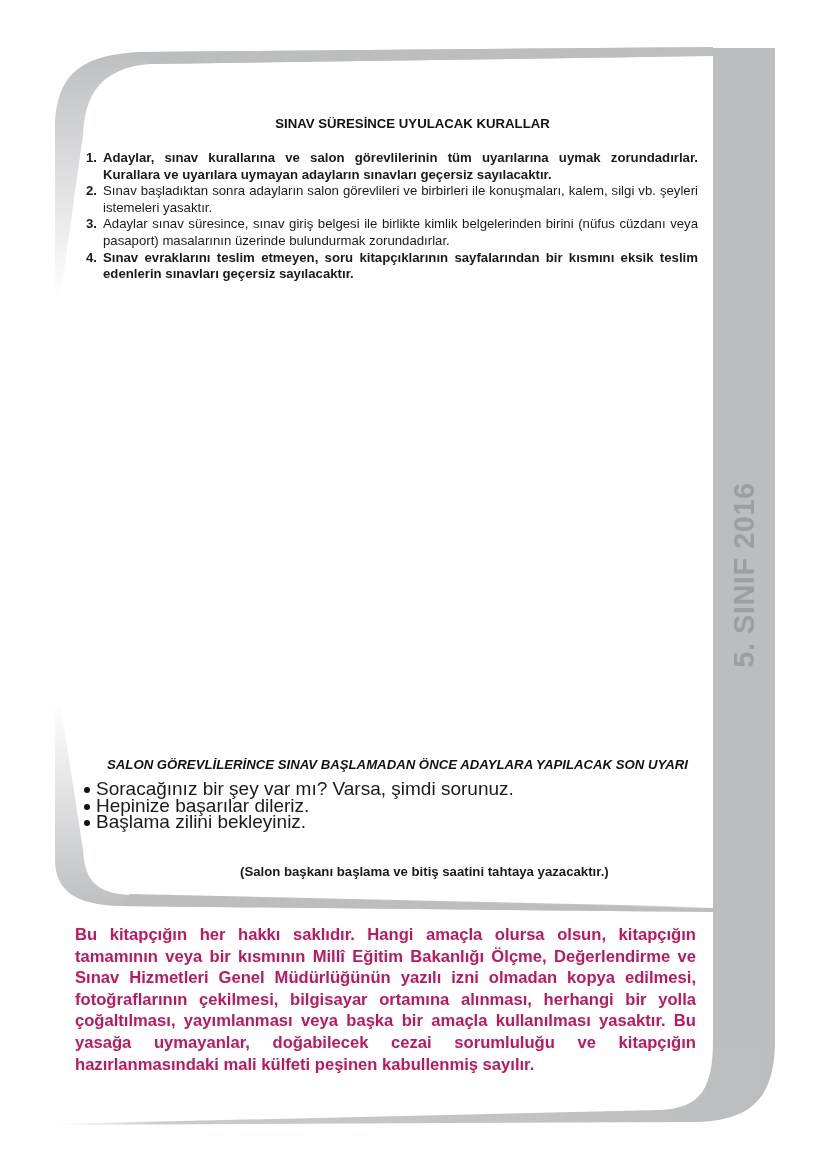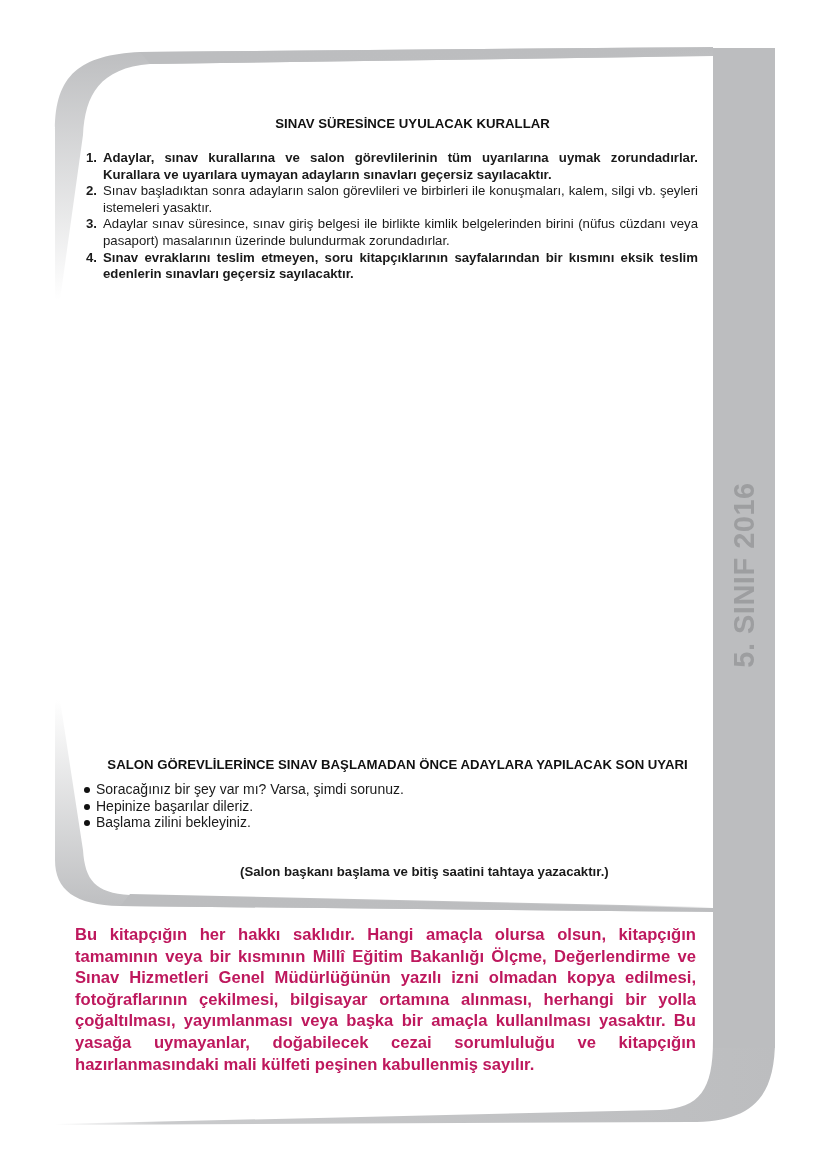--- a/index.html
+++ b/index.html
@@ -26,21 +26,21 @@
     .rules {
       position: absolute; left: 86px; top: 150px; width: 612px;
       margin: 0; padding: 0; list-style: none;
       font-size: 13.2px; line-height: 16.6px;
     }
     .rules li { position: relative; padding-left: 17px; text-align: justify; }
     .rules li .num { position: absolute; left: 0; top: 0; font-weight: bold; }
     .rules li.bold { font-weight: bold; }
     .warnings {
       position: absolute; left: 84px; top: 781px; margin: 0; padding: 0;
-      list-style: none; font-size: 14px; line-height: 16.6px;
+      list-style: none; font-size: 19px; line-height: 16.6px;
     }
     .warnings li { position: relative; padding-left: 12px; }
     .warnings li .dot {
       position: absolute; left: 0; top: 6px; width: 6px; height: 6px;
       border-radius: 50%; background: #111;
     }
     .note {
       position: absolute; left: 205px; top: 864px;
       font-weight: bold; font-size: 13.2px; margin-left: 35px;
     }
@@ -102,21 +102,21 @@
   <li>
     <span class="num">3.</span>
     <span>Adaylar sınav süresince, sınav giriş belgesi ile birlikte kimlik belgelerinden birini (nüfus cüzdanı veya pasaport) masalarının üzerinde bulundurmak zorundadırlar.</span>
   </li>
   <li class="bold">
     <span class="num">4.</span>
     <span>Sınav evraklarını teslim etmeyen, soru kitapçıklarının sayfalarından bir kısmını eksik teslim edenlerin sınavları geçersiz sayılacaktır.</span>
   </li>
 </ol>
 
-<div class="title" style="top:757px; left:30px; width:705px;">SALON GÖREVLİLERİNCE SINAV BAŞLAMADAN ÖNCE ADAYLARA YAPILACAK SON UYARI</div>
+<div class="title" style="top:757px; left:30px; width:705px;font-style:italic;">SALON GÖREVLİLERİNCE SINAV BAŞLAMADAN ÖNCE ADAYLARA YAPILACAK SON UYARI</div>
 
 <ul class="warnings">
   <li><span class="dot"></span><span>Soracağınız bir şey var mı? Varsa, şimdi sorunuz.</span></li>
   <li><span class="dot"></span><span>Hepinize başarılar dileriz.</span></li>
   <li><span class="dot"></span><span>Başlama zilini bekleyiniz.</span></li>
 </ul>
 
 <div class="note">(Salon başkanı başlama ve bitiş saatini tahtaya yazacaktır.)</div>
 
 <div class="copyright">Bu kitapçığın her hakkı saklıdır. Hangi amaçla olursa olsun, kitapçığın tamamının veya bir kısmının Millî Eğitim Bakanlığı Ölçme, Değerlendirme ve Sınav Hizmetleri Genel Müdürlüğünün yazılı izni olmadan kopya edilmesi, fotoğraflarının çekilmesi, bilgisayar ortamına alınması, herhangi bir yolla çoğaltılması, yayımlanması veya başka bir amaçla kullanılması yasaktır. Bu yasağa uymayanlar, doğabilecek cezai sorumluluğu ve kitapçığın hazırlanmasındaki mali külfeti peşinen kabullenmiş sayılır.</div>

